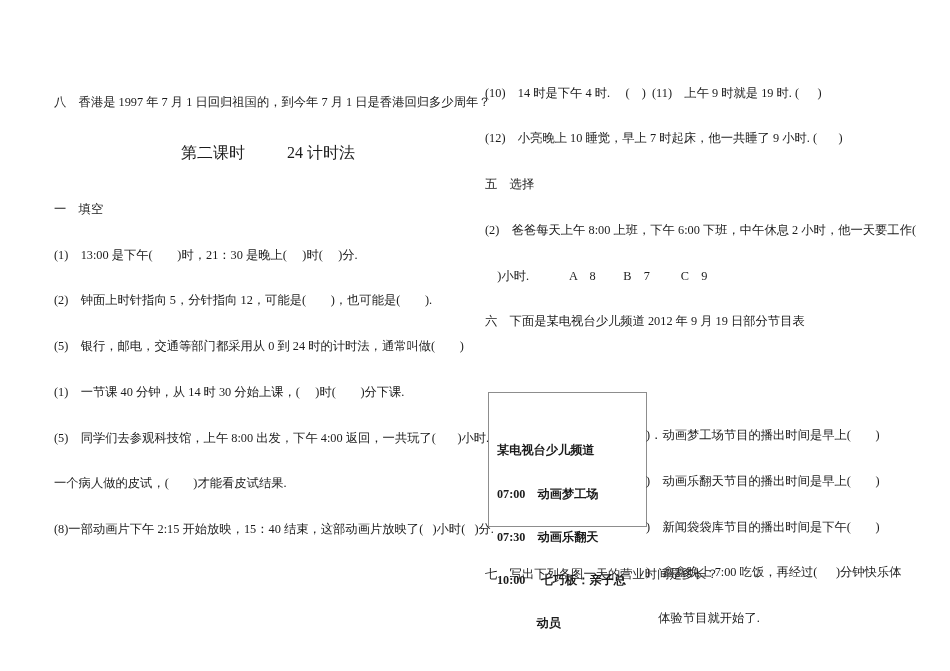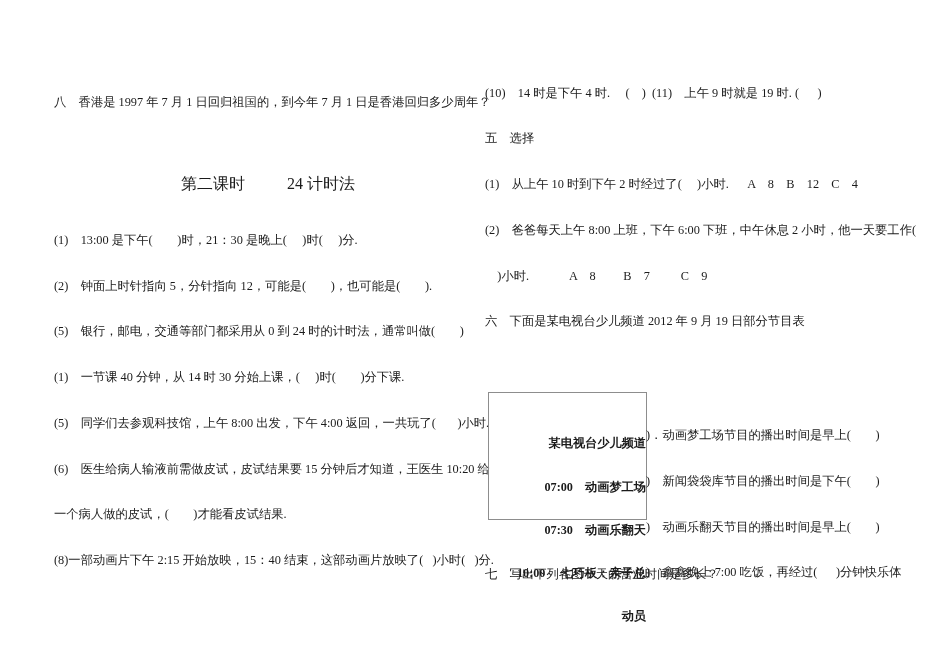--- a/index.html
+++ b/index.html
@@ -2,43 +2,43 @@
 <html><head>
 <meta charset="utf-8">
 <style>
   html,body{margin:0;padding:0;background:#e8e8e8;}
   .page{position:relative;width:950px;height:671px;background:#ffffff;
         font-family:"Liberation Serif","DejaVu Serif",serif;color:#1b1b1b;overflow:hidden;}
   .col{position:absolute;font-size:12.3px;line-height:15.25px;white-space:pre;}
   .col-left{left:54px;top:64px;width:428px;}
   .col-right{left:485px;top:55px;width:450px;}
   .ln{white-space:pre;}
-  .title-line{text-align:center;font-size:16px;line-height:19px;margin:34px 0 9px 0;white-space:pre;}
+  .title-line{text-align:center;font-size:16px;line-height:19px;margin:3px 0 9px 0;white-space:pre;}
   .title-gap{display:inline-block;width:42px;}
   
   .tv-block{position:relative;height:131px;}
   .tv-box{position:absolute;left:3px;top:1px;width:149px;height:111px;
-          border:1px solid #8d8d8d;padding:15px 0 0 8px;font-weight:bold;
-          font-size:12.2px;line-height:14.4px;white-space:pre;text-align:right;}
+          border:1px solid #8d8d8d;padding:22px 0 0 8px;font-weight:bold;
+          font-size:12.2px;line-height:14.4px;white-space:pre;}
   .tv-side{position:absolute;left:161px;top:7px;white-space:pre;}
 </style>
 </head>
 <body>
 
 <div class="page">
 
   <div class="col col-left">
     <div class="ln">八　香港是 1997 年 7 月 1 日回归祖国的，到今年 7 月 1 日是香港回归多少周年？</div>
     <div class="title-line"><span>第二课时</span><span class="title-gap"></span><span>24 计时法</span></div>
+    <div class="ln">一　填空</div>
     <div class="ln">(1)　13:00 是下午(        )时，21：30 是晚上(     )时(     )分.</div>
     <div class="ln">(2)　钟面上时针指向 5，分针指向 12，可能是(        )，也可能是(        ).</div>
     <div class="ln">(5)　银行，邮电，交通等部门都采用从 0 到 24 时的计时法，通常叫做(        )</div>
     <div class="ln">(1)　一节课 40 分钟，从 14 时 30 分始上课，(     )时(        )分下课.</div>
     <div class="ln">(5)　同学们去参观科技馆，上午 8:00 出发，下午 4:00 返回，一共玩了(       )小时.</div>
-    <div class="ln">(6)　医生给病人输液前需做皮试，皮试结果要 15 分钟后才知道，王医生 10:20 给</div>
     <div class="ln">一个病人做的皮试，(        )才能看皮试结果.</div>
     <div class="ln">(8)一部动画片下午 2:15 开始放映，15：40 结束，这部动画片放映了(   )小时(   )分.</div>
     
     
     
     
     
     
     
     
@@ -54,43 +54,44 @@
     
     
     
     
     
     
   </div>
 
   <div class="col col-right">
     <div class="ln">(10)　14 时是下午 4 时.　 (    )  (11)　上午 9 时就是 19 时. (      )</div>
+    <div class="ln">(12)　小亮晚上 10 睡觉，早上 7 时起床，他一共睡了 9 小时. (       )</div>
     <div class="ln">五　选择</div>
-    <div class="ln">(1)　从上午 10 时到下午 2 时经过了(     )小时.　  A　8　B　12　C　4</div>
     <div class="ln">(2)　爸爸每天上午 8:00 上班，下午 6:00 下班，中午休息 2 小时，他一天要工作(</div>
     <div class="ln">　)小时.　　　 A　8　　 B　7　　  C　9</div>
     <div class="ln">六　下面是某电视台少儿频道 2012 年 9 月 19 日部分节目表</div>
 
     
     <div class="tv-block">
       <div class="tv-box">
         <div>某电视台少儿频道</div>
         <div>07:00　动画梦工场</div>
         <div>07:30　动画乐翻天</div>
         <div>10:00　 七巧板：亲子总</div>
         <div>　　　 动员</div>
         
         
         
       </div>
       <div class="tv-side">
         <div class="ln">)．动画梦工场节目的播出时间是早上(        )</div>
+        <div class="ln">)　动画乐翻天节目的播出时间是早上(        )</div>
         <div class="ln">)　新闻袋袋库节目的播出时间是下午(        )</div>
-        <div class="ln">)　动画乐翻天节目的播出时间是早上(        )</div>
         <div class="ln">)　鑫鑫晚上 7:00 吃饭，再经过(      )分钟快乐体</div>
+        <div class="ln">　体验节目就开始了.</div>
         
       </div>
     </div>
 
     <div class="ln">七　写出下列各图一天的营业时间是多长？</div>
 
     
     
 
     

